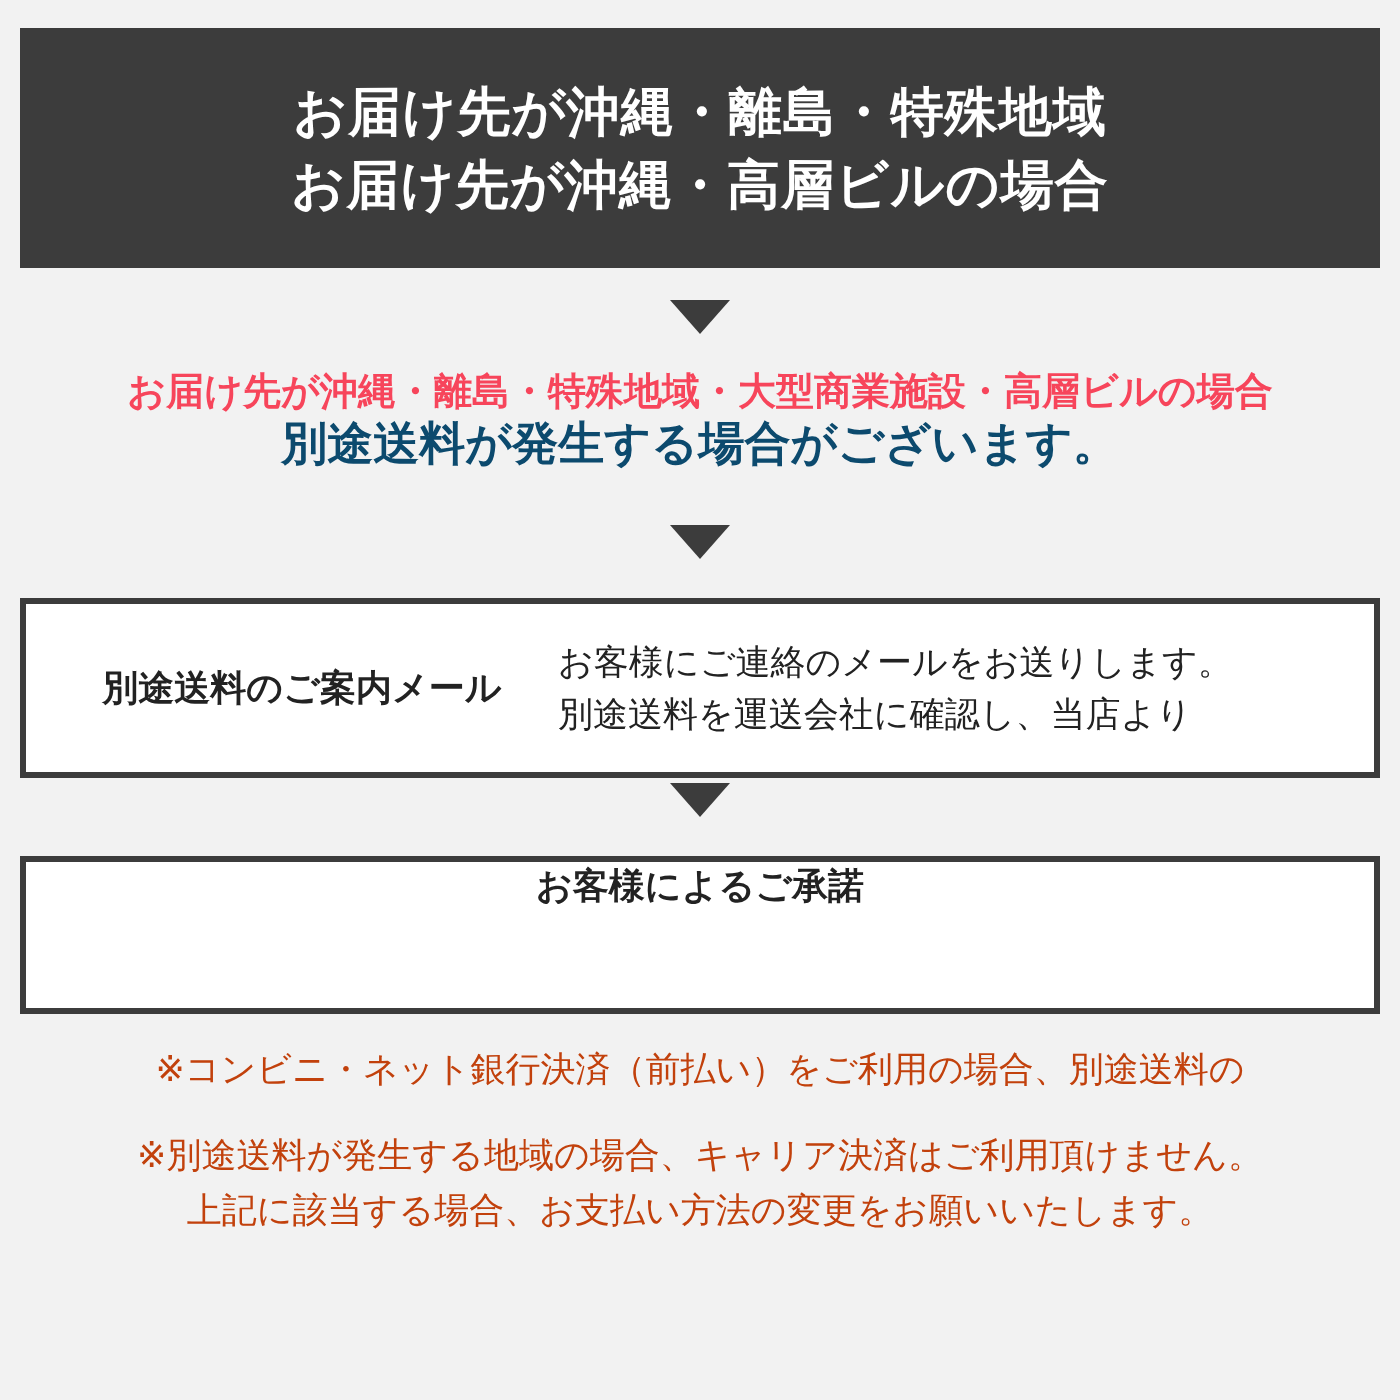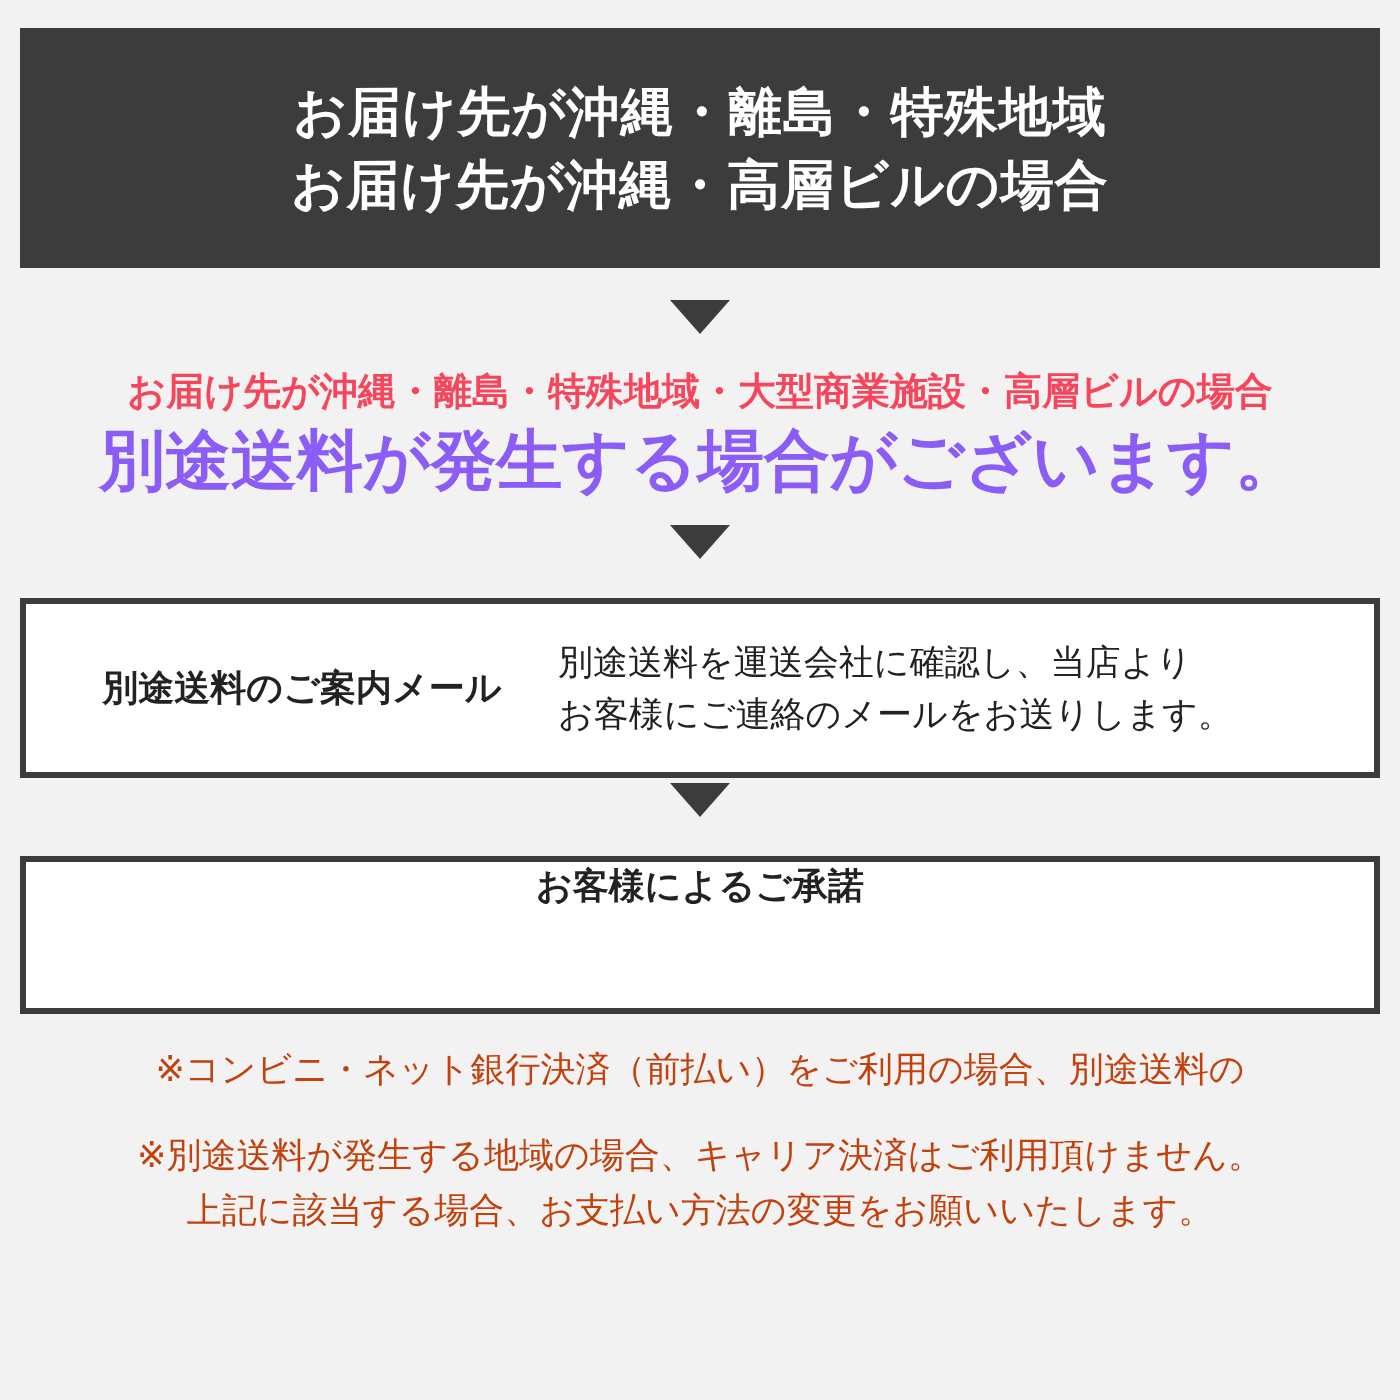--- a/index.html
+++ b/index.html
@@ -69,26 +69,27 @@
   }
   .red-small {
     color: #f7455b;
     font-size: 38px;
     font-weight: bold;
     line-height: 1.25;
     letter-spacing: 0px;
     white-space: nowrap;
   }
   .red-large {
-    color: #8b5cf6;
-    font-size: 66px;
+    color: #0c4a6e;
+    font-size: 46px;
     font-weight: bold;
     line-height: 1.35;
     letter-spacing: 0px;
     white-space: nowrap;
+    font-family: Liberation Mono, monospace;
   }
 
   
   .step-box {
     position: absolute;
     left: 20px;
     width: 1360px;
     background: #ffffff;
     border: 6px solid #3c3c3c;
     box-sizing: border-box;
@@ -150,22 +151,22 @@
   <div class="red-block">
     <div class="red-small">お届け先が沖縄・離島・特殊地域・大型商業施設・高層ビルの場合</div>
     <div class="red-large">別途送料が発生する場合がございます。</div>
   </div>
 
   <div class="arrow" id="arrow-2"></div>
 
   <div class="step-box" id="step-box-1">
     <div class="step-title">別途送料のご案内メール</div>
     <div class="step-desc">
+      <span>お客様にご連絡のメールをお送りします。</span>
       <span>別途送料を運送会社に確認し、当店より</span>
-      <span>お客様にご連絡のメールをお送りします。</span>
     </div>
   </div>
 
   <div class="arrow" id="arrow-3"></div>
 
   <div class="step-box" id="step-box-2">
     <div class="step-title">お客様によるご承諾</div>
   </div>
 
   <div class="notes">

